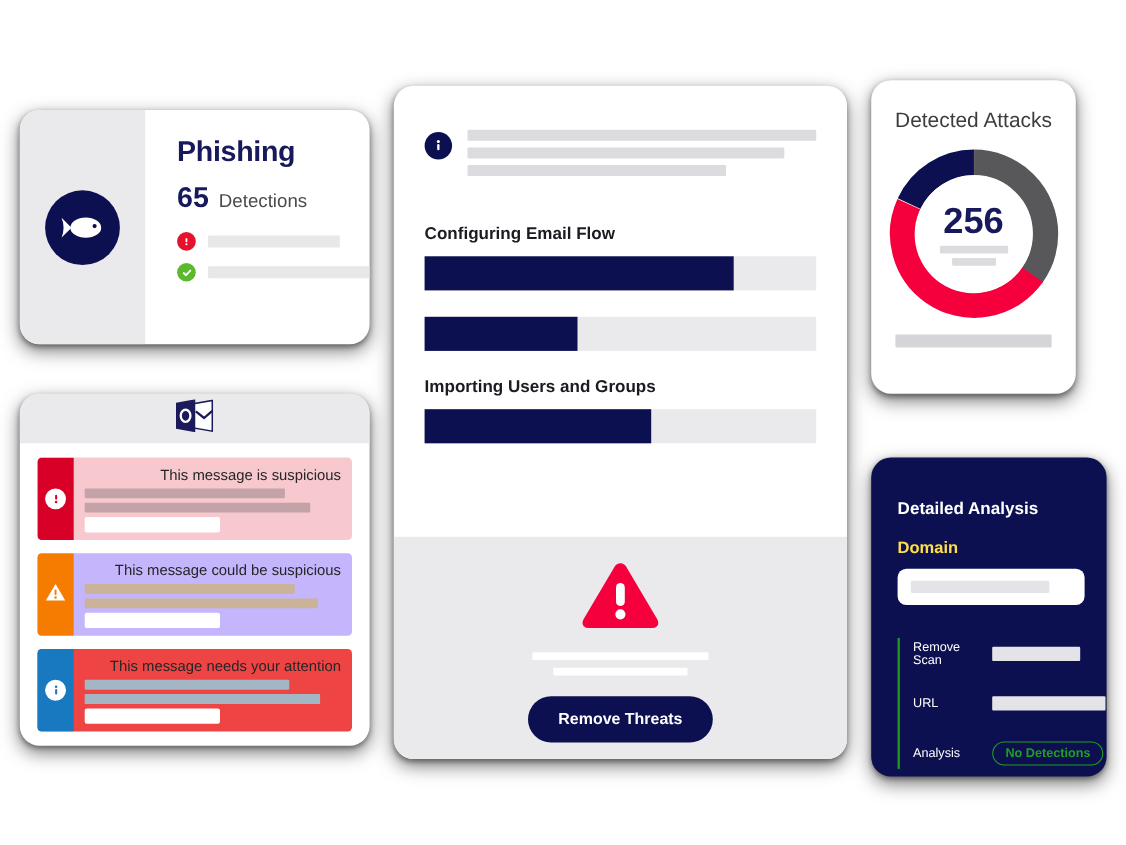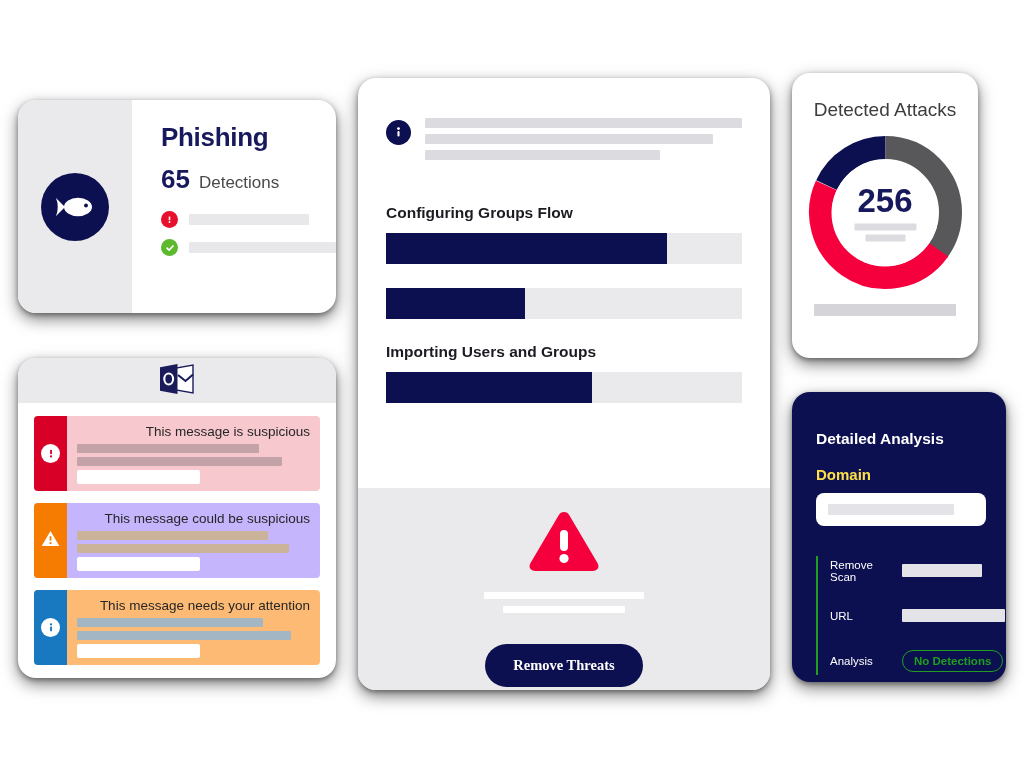--- a/index.html
+++ b/index.html
@@ -77,41 +77,41 @@
   .prog-fill { height: 100%; background: #0d1050; }
   .center-footer {
     position: absolute; left: 0; right: 0; bottom: 0; height: 202px;
     background: #eaeaec; display: flex; flex-direction: column;
     align-items: center; padding-top: 22px; box-sizing: border-box;
   }
   .warn-line { height: 7px; background: #ffffff; border-radius: 1px; margin-bottom: 7px; }
   .remove-btn {
     background: #0d1050; color: #ffffff; border: none;
     border-radius: 22px; padding: 13px 28px; font-size: 14.5px; font-weight: bold;
-    font-family: Liberation Serif, serif; cursor: pointer; margin-top: 24px;
+    font-family: Liberation Sans, sans-serif; cursor: pointer; margin-top: 12px;
   }
 
   
   #attacks-card { left: 792px; top: 73px; width: 186px; height: 285px; }
   .attacks-title {
     text-align: center; color: #3d3d3d; font-size: 19px; padding-top: 26px; margin-bottom: 14px;
   }
   .donut-wrap { position: relative; width: 155px; height: 155px; margin: 0 auto; }
   .donut-hole {
     position: absolute; left: 50%; top: 50%; transform: translate(-50%,-50%);
     width: 107px; height: 107px; border-radius: 50%; background: #ffffff;
     display: flex; flex-direction: column; align-items: center; justify-content: center;
   }
   .donut-num { color: #17195c; font-size: 33px; font-weight: bold; line-height: 1; }
   .donut-sub { height: 7px; background: #dcdce0; border-radius: 1px; margin-top: 7px; }
   .delta { text-align: center; color: #17195c; font-size: 16px; font-weight: bold; margin-top: 16px; }
   .delta-bar { height: 12px; background: #d5d5d9; border-radius: 1px; margin: 14px 22px 0 22px; }
 
   
-  #analysis-card { left: 792px; top: 392px; width: 214px; height: 290px; background: #0d1050; }
+  #analysis-card { left: 792px; top: 416px; width: 214px; height: 290px; background: #0d1050; }
   .an-title { color: #ffffff; font-size: 15.5px; font-weight: bold; padding: 38px 0 0 24px; }
   .an-domain-label { color: #fde047; font-size: 15px; font-weight: bold; padding: 18px 0 0 24px; }
   .an-input {
     margin: 10px 20px 0 24px; height: 33px; background: #ffffff; border-radius: 8px;
     display: flex; align-items: center; padding: 0 12px; box-sizing: border-box;
   }
   .an-input-ph { height: 11px; background: #e4e4e8; border-radius: 1px; width: 86%; }
   .an-rows { margin: 30px 0 0 24px; padding-left: 12px; border-left: 2px solid #1f9e1f; }
   .an-row { display: flex; align-items: center; height: 29px; margin-bottom: 16px; }
   .an-key { color: #ffffff; font-size: 11.5px; width: 72px; flex: none; }
@@ -203,21 +203,21 @@
           </span>
         </div>
         <div class="msg-content">
           <div class="msg-title">This message could be suspicious</div>
           <div class="msg-line" style="background:#cbb39a;width:82%;"></div>
           <div class="msg-line" style="background:#cbb39a;width:91%;"></div>
           <div class="msg-btn"></div>
         </div>
       </div>
 
-      <div class="msg-banner" style="background:#fdba74;">
+      <div class="msg-banner" style="background:#ef4444;">
         <div class="msg-stripe" style="background:#1878c0;">
           <span class="dot-icon" style="background:#ffffff;width:19px;height:19px;">
             <svg width="10" height="11" viewBox="0 0 10 11">
                 <circle cx="5" cy="2.4" r="1.15" fill="#1878c0"></circle>
                 <rect x="4.1" y="4.4" width="1.9" height="4.9" rx="0.9" fill="#1878c0"></rect>
               </svg>
           </span>
         </div>
         <div class="msg-content">
           <div class="msg-title">This message needs your attention</div>
@@ -239,21 +239,21 @@
             </svg>
         </div>
         <div class="info-lines">
           <div class="info-line" style="width:100%;"></div>
           <div class="info-line" style="width:91%;"></div>
           <div class="info-line" style="width:74%;"></div>
         </div>
       </div>
 
       <div>
-        <div class="prog-label">Configuring Groups Flow</div>
+        <div class="prog-label">Configuring Email Flow</div>
         <div class="prog-track">
           <div class="prog-fill" style="width:79%;"></div>
         </div>
       </div>
       <div>
         <div class="prog-track">
           <div class="prog-fill" style="width:39%;"></div>
         </div>
       </div>
       <div>

